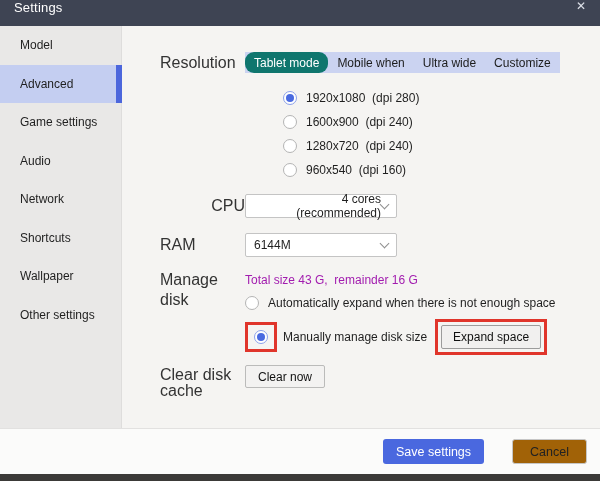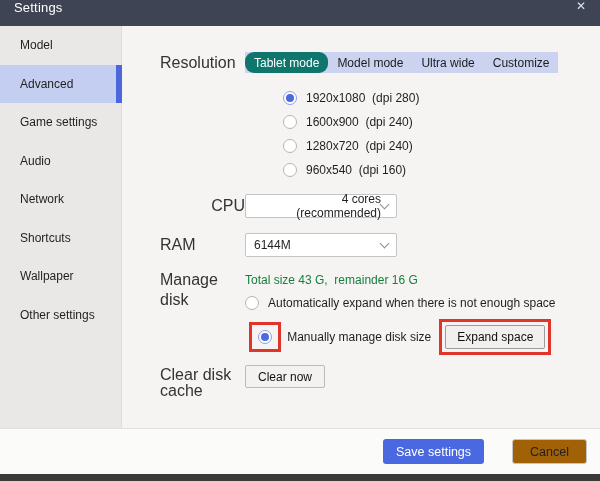--- a/index.html
+++ b/index.html
@@ -59,23 +59,23 @@
     padding:0 8px; font-size:12px; cursor:pointer;
   }
   .chevron {
     width:7px; height:7px; border-right:1.5px solid #8f8f8f; border-bottom:1.5px solid #8f8f8f;
     transform:rotate(45deg); margin-top:-4px;
   }
 
   
   .disk-row { margin-top:13px; }
   .disk-col { display:flex; flex-direction:column; }
-  .disk-summary { height:20px; line-height:20px; font-size:12px; color:#15803d; white-space:pre; }
+  .disk-summary { height:20px; line-height:20px; font-size:12px; color:#a21caf; white-space:pre; }
   .disk-auto { height:26px; }
-  .disk-manual { display:flex; align-items:center; margin-top:3px;justify-content:center; }
+  .disk-manual { display:flex; align-items:center; margin-top:3px; }
   .ann-box { border:3px solid #e0352b; }
   .ann-radio { padding:5px 6px; margin-right:6px; display:flex; align-items:center; }
   .ann-radio .radio { margin-right:0; }
   .ann-btn { padding:3px; margin-left:8px; }
   .gray-btn {
     height:24px; padding:0 11px; background:#f1f0ef; border:1px solid #9c9c9c;
     border-radius:2px; font-size:12px; color:#111; cursor:pointer;
     font-family:"Liberation Sans", sans-serif;
   }
 
@@ -143,21 +143,21 @@
         <span>Other settings</span>
       </div>
     </div>
 
     <div class="content">
 
       <div class="row res-row">
         <div class="row-label">Resolution</div>
         <div class="tabbar">
           <div class="tab selected">Tablet mode</div>
-          <div class="tab">Model mode</div>
+          <div class="tab">Mobile when</div>
           <div class="tab">Ultra wide</div>
           <div class="tab">Customize</div>
         </div>
       </div>
 
       <div class="radio-group">
         <div class="radio-row">
           <span class="radio checked"></span>
           <span class="radio-label">1920x1080  (dpi 280)</span>
         </div>

